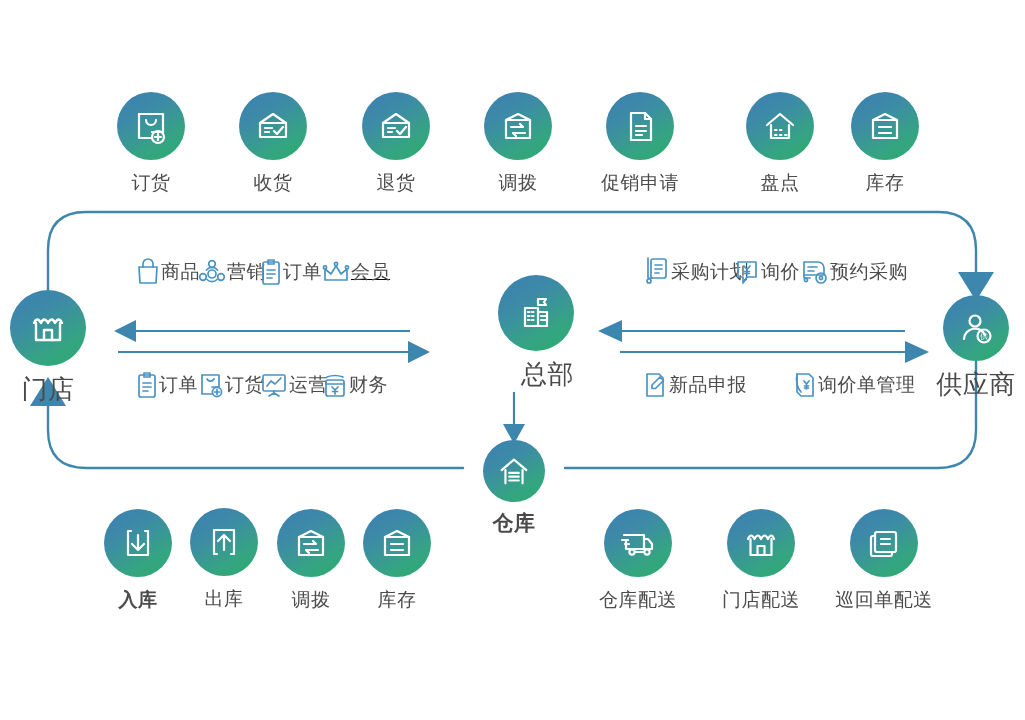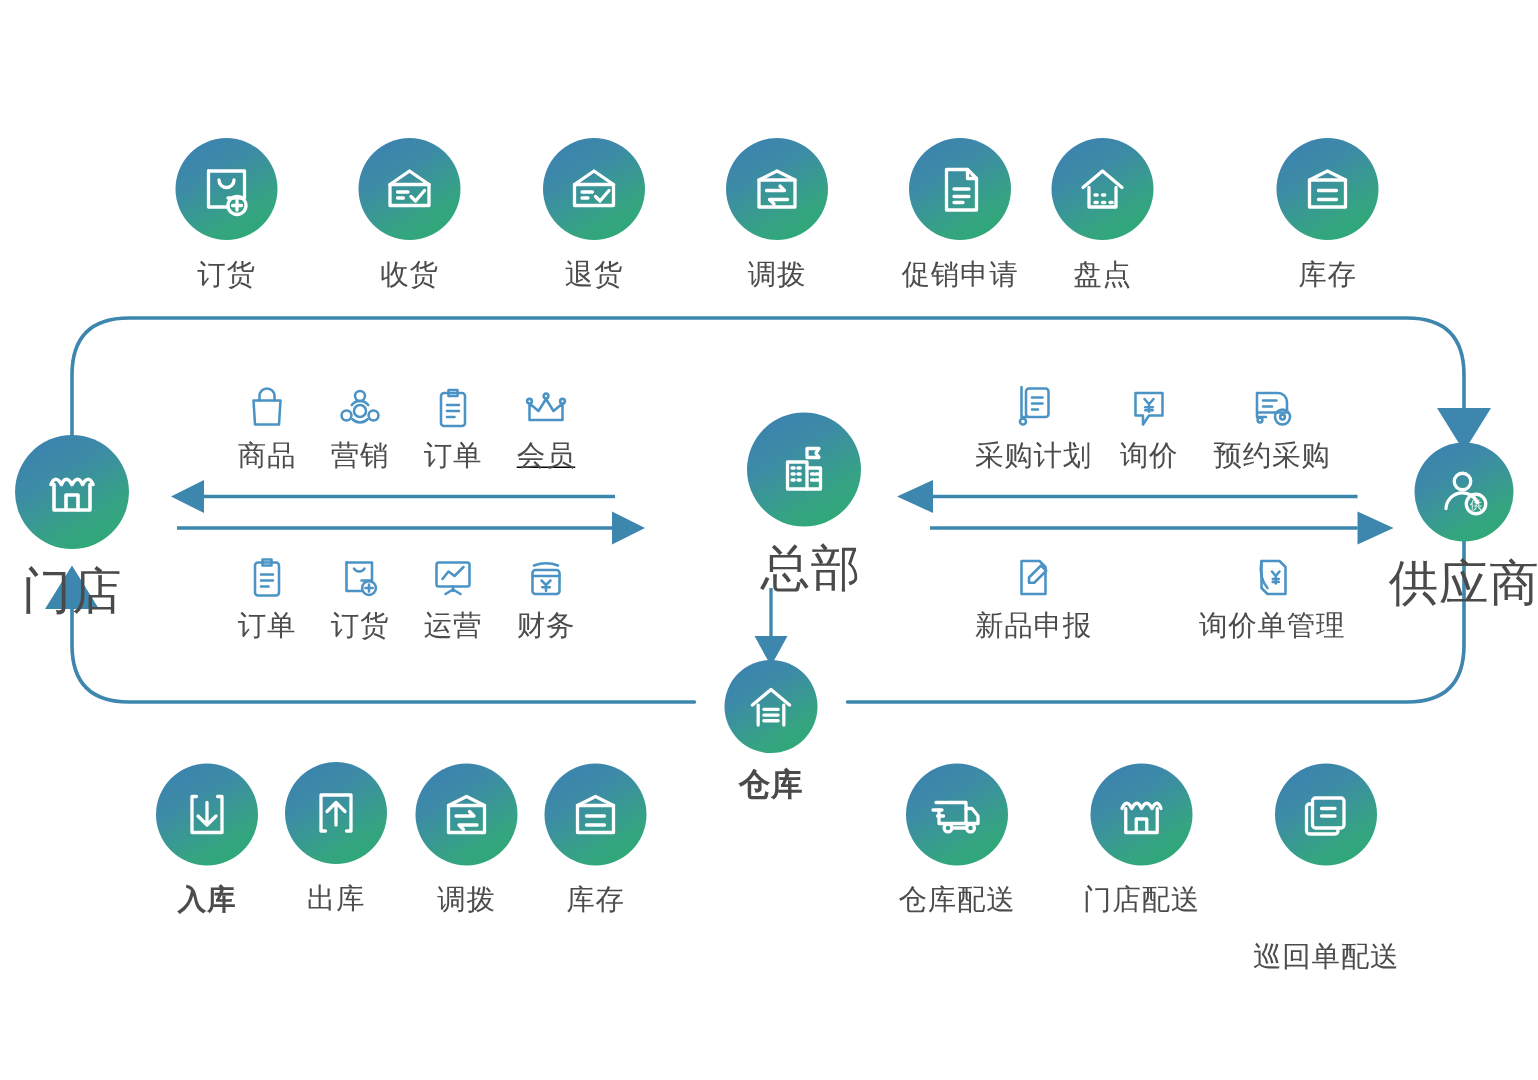--- a/index.html
+++ b/index.html
@@ -29,36 +29,36 @@
     box-shadow:0 0 0 0 rgba(0,0,0,0);
   }
   .gcircle svg{display:block;}
   .glabel{
     color:#4a4a4a;
     font-size:21px;
     margin-top:7px;
     white-space:nowrap;
     letter-spacing:.5px;
   }
-  .glabel.big{font-size:33px;margin-top:6px;}
+  .glabel.big{font-size:26px;margin-top:6px;}
 
   
   .rowcell{
     position:absolute;
     width:120px;
     display:flex;flex-direction:column;align-items:center;
   }
   .rowcell .gcircle{width:68px;height:68px;}
   .rowcell .glabel{font-size:19px;margin-top:10px;color:#4c4c4c;}
 
   
   .micro{
     position:absolute;
     width:86px;
-    display:flex;flex-direction:column;align-items:center;
+    display:flex;flex-direction:row;align-items:center;
   }
   .micro .mi{height:34px;display:flex;align-items:flex-end;justify-content:center;}
   .micro .ml{
     font-size:19px;color:#4c4c4c;margin-top:4px;white-space:nowrap;
     letter-spacing:.5px;
   }
   .micro svg{display:block;}
 </style>
 </head>
 <body>
@@ -148,21 +148,21 @@
     <div class="gcircle">
       <svg width="40" height="40" viewBox="0 0 40 40" fill="none" stroke="#fff" stroke-width="2.2" stroke-linecap="round" stroke-linejoin="round">
         <path d="M11 7 H25 L31 13 V34 H11 Z"></path>
         <path d="M25 7 V13 H31"></path>
         <path d="M16 20 h10 M16 25 h10 M16 29 h6"></path>
       </svg>
     </div>
     <div class="glabel">促销申请</div>
   </div>
 
-  <div class="rowcell" style="left:675px;top:92px;">
+  <div class="rowcell" style="left:720px;top:92px;">
     <div class="gcircle">
       <svg width="40" height="40" viewBox="0 0 40 40" fill="none" stroke="#fff" stroke-width="2.2" stroke-linecap="round" stroke-linejoin="round">
         <path d="M7 19 L20 8 L33 19"></path>
         <path d="M11 19 V32 H29 V19"></path>
         <path d="M15 24 h1.5 M15 29 h1.5 M20 24 h1.5 M20 29 h1.5 M25 29 h1.5"></path>
       </svg>
     </div>
     <div class="glabel">盘点</div>
   </div>
 
@@ -437,21 +437,21 @@
     <div class="gcircle">
       <svg width="40" height="40" viewBox="0 0 40 40" fill="none" stroke="#fff" stroke-width="2.2" stroke-linecap="round" stroke-linejoin="round">
         <path d="M7 16 Q10 9 13.5 16 Q17 9 20 16 Q23.5 9 27 16 Q30.5 9 33 16"></path>
         <path d="M9.5 16 V32 H30.5 V16"></path>
         <path d="M16.5 32 V23 H23.5 V32"></path>
       </svg>
     </div>
     <div class="glabel">门店配送</div>
   </div>
 
-  <div class="rowcell" style="left:824px;top:509px;gap:38px;">
+  <div class="rowcell" style="left:824px;top:509px;">
     <div class="gcircle">
       <svg width="40" height="40" viewBox="0 0 40 40" fill="none" stroke="#fff" stroke-width="2.2" stroke-linecap="round" stroke-linejoin="round">
         <path d="M13 9 H30 a2 2 0 0 1 2 2 V27 a2 2 0 0 1 -2 2 H13 a2 2 0 0 1 -2 -2 V11 a2 2 0 0 1 2 -2 Z"></path>
         <path d="M11 13 H9 a2 2 0 0 0 -2 2 V31 a2 2 0 0 0 2 2 H26 a2 2 0 0 0 2 -2 V29"></path>
         <path d="M17 16 h9 M17 21 h9"></path>
       </svg>
     </div>
     <div class="glabel">巡回单配送</div>
   </div>
 

